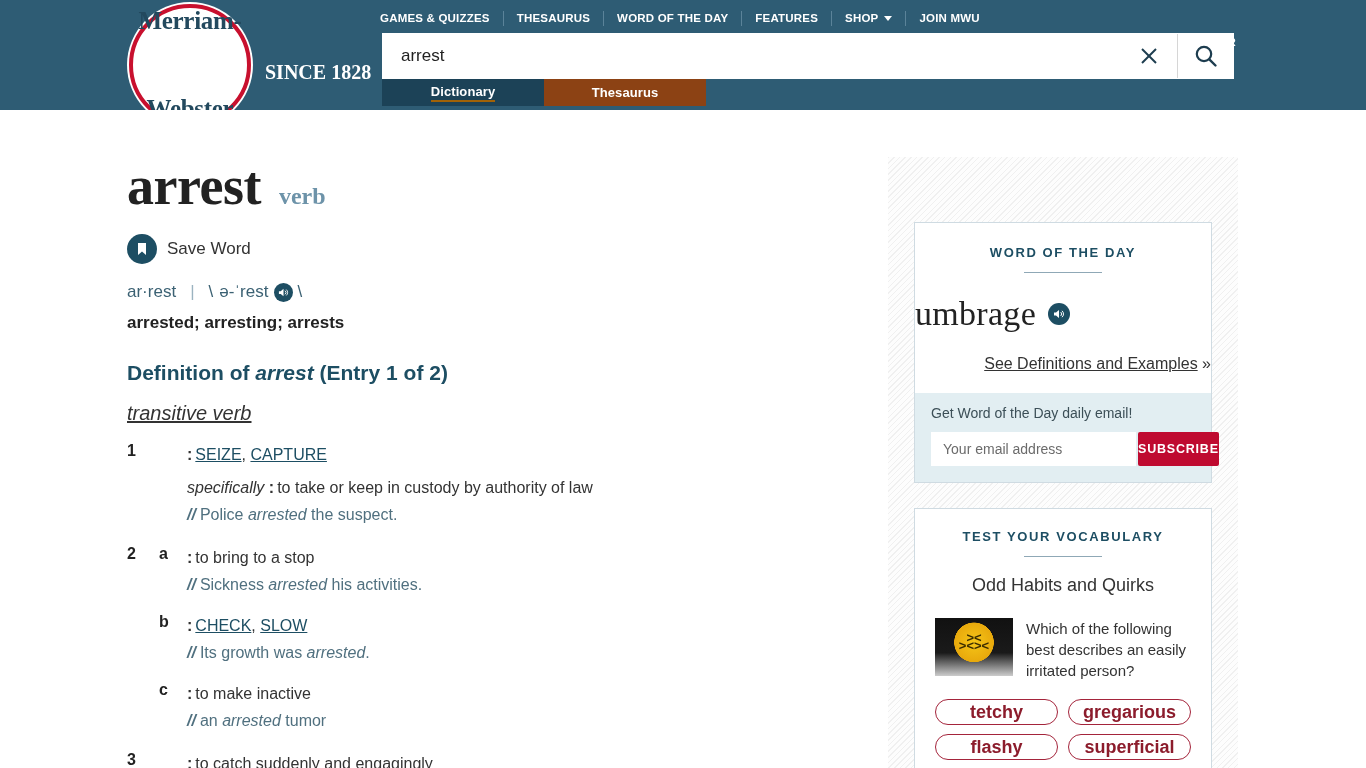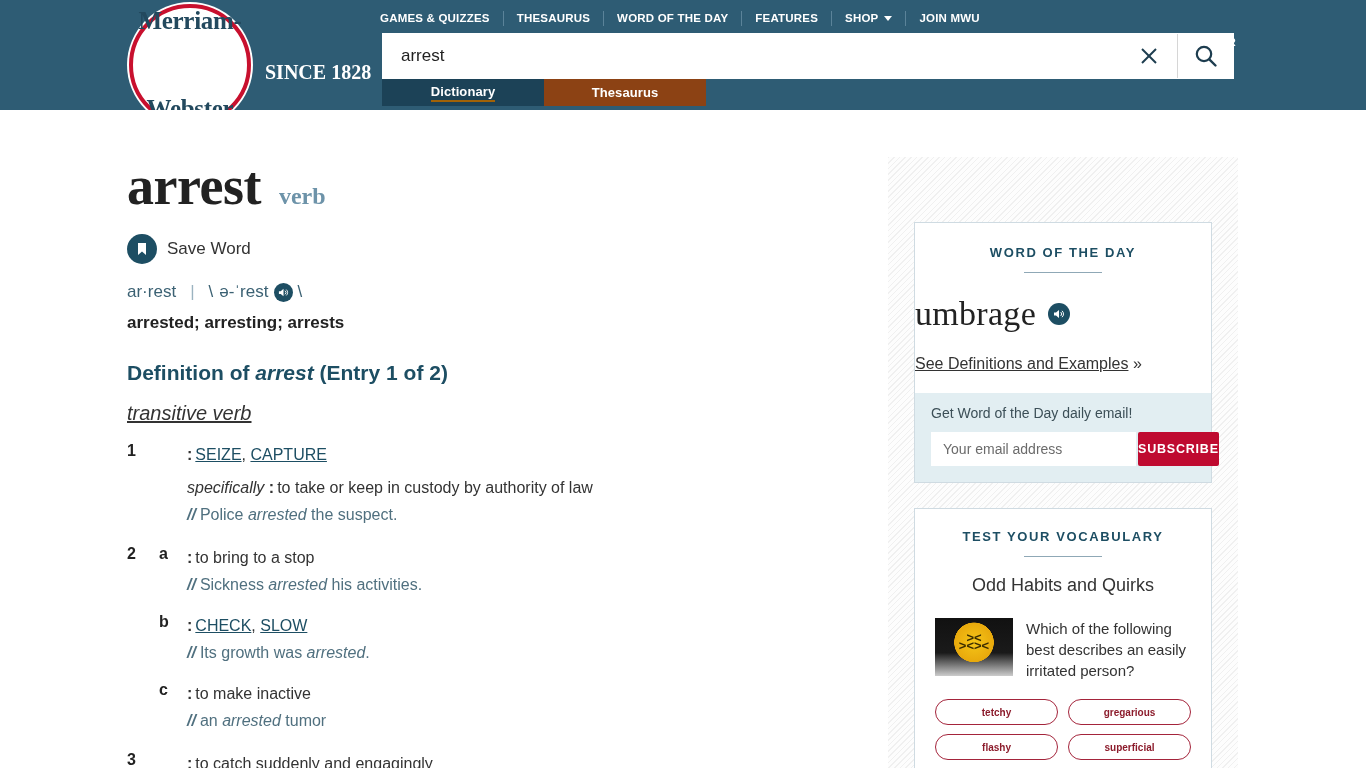--- a/index.html
+++ b/index.html
@@ -237,21 +237,21 @@
     font-family: "Liberation Serif", serif;
     font-size: 34px; color: #222222; letter-spacing: 0.3px;
   }
   .wotd-audio {
     width: 22px; height: 22px; border-radius: 50%;
     background: #1d4e63;
     display: flex; align-items: center; justify-content: center;
     cursor: pointer;
   }
   .wotd-link {
-    display: block; text-align: left; margin-top: 22px;
+    display: block; text-align: right; margin-top: 22px;
     font-size: 16px; color: #333333;
     cursor: pointer;
   }
   .wotd-link u { text-decoration: underline; }
   .wotd-sub {
     margin-top: 20px; background: #e2eef2;
     padding: 12px 16px 16px;
   }
   .wotd-sub-label { font-size: 14px; color: #3c4f57; }
   .sub-row { display: flex; margin-top: 11px; gap: 2px; }
@@ -296,21 +296,21 @@
     line-height: 8px; text-align: center;
   }
   .quiz-text { font-size: 15px; color: #333333; line-height: 21px; }
   .quiz-options {
     display: grid; grid-template-columns: 1fr 1fr;
     gap: 9px 10px; padding: 0 20px; margin-top: 18px;
   }
   .quiz-opt {
     height: 26px; border: 1px solid #a4243b;
     border-radius: 13px; background: #ffffff;
-    color: #8c1c2c; font-size: 10px; font-weight: 700;
+    color: #8c1c2c; font-size: 18px; font-weight: 700;
     display: flex; align-items: center; justify-content: center;
     cursor: pointer; font-family: "Liberation Sans", sans-serif;
   }
 </style>
 </head>
 <body>
 
 <div class="header">
 
   <div class="logo-wrap">

